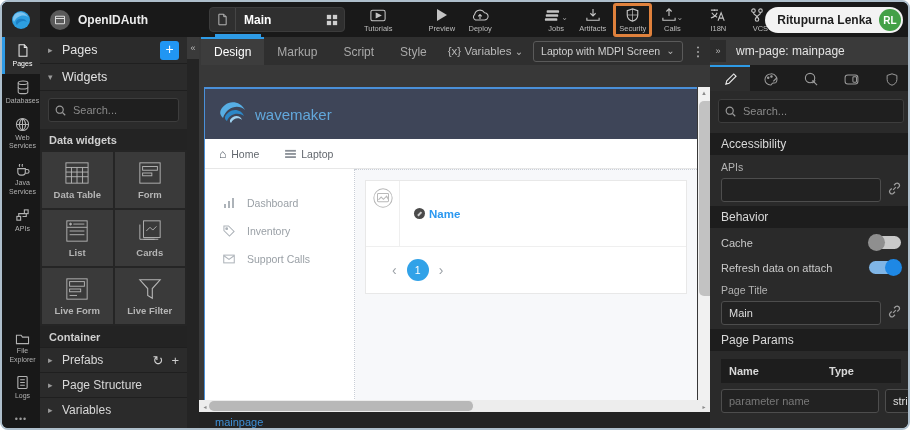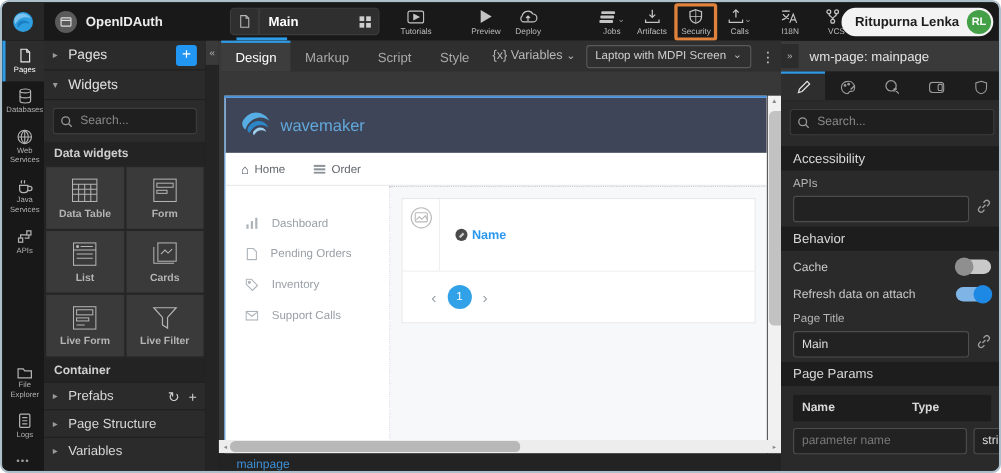--- a/index.html
+++ b/index.html
@@ -514,42 +514,34 @@
               <span>Home</span>
             </span>
           <span class="nv">
               <span class="ic">
                 <svg width="11" height="9" viewBox="0 0 12 10" fill="#8a9097">
                   <rect x="0" y="1" width="12" height="2"></rect>
                   <rect x="0" y="4.5" width="12" height="2"></rect>
                   <rect x="0" y="8" width="12" height="2"></rect>
                 </svg>
               </span>
-              <span>Order</span>
+              <span>Laptop</span>
             </span>
         </div>
         <div class="pbody">
           <div class="pmenu">
             <div class="pmi">
               <span class="ic">
                   <svg width="12" height="12" viewBox="0 0 12 12" fill="#adb3b9">
                     <rect x="1" y="7" width="2" height="4"></rect>
                     <rect x="5" y="4" width="2" height="7"></rect>
                     <rect x="9" y="1" width="2" height="10"></rect>
                   </svg>
                 </span>
               <span>Dashboard</span>
-            </div>
-            <div class="pmi">
-              <span class="ic">
-                  <svg width="11" height="12" viewBox="0 0 12 13" fill="none" stroke="#adb3b9" stroke-width="1.1">
-                    <path d="M2 1h6l3 3v8H2z"></path>
-                  </svg>
-                </span>
-              <span>Pending Orders</span>
             </div>
             <div class="pmi">
               <span class="ic">
                   <svg width="12" height="12" viewBox="0 0 13 13" fill="none" stroke="#adb3b9" stroke-width="1.1">
                     <path d="M1 6V1h5l6 6-5 5z"></path>
                     <circle cx="4" cy="4" r="1" fill="#adb3b9"></circle>
                   </svg>
                 </span>
               <span>Inventory</span>
             </div>

